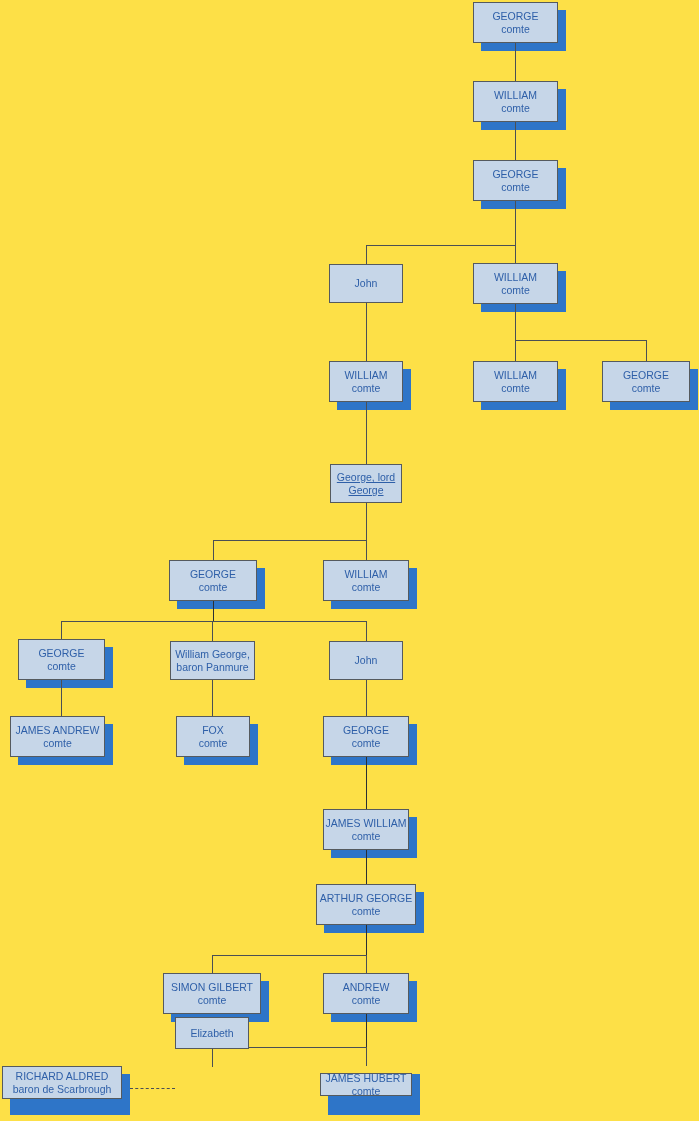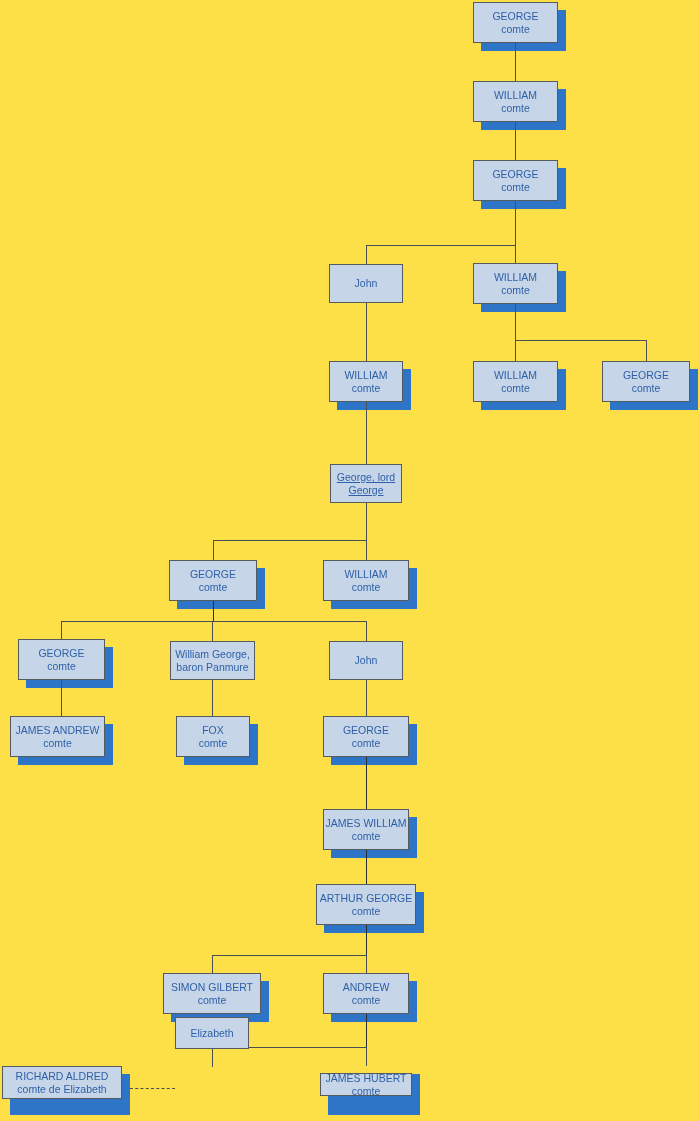--- a/index.html
+++ b/index.html
@@ -209,21 +209,21 @@
         <span class="ti">comte</span>
       </div>
       <div class="shadow" style="left: 331px; top: 981px; width: 86px; height: 41px;"></div>
       <div class="node" style="left: 323px; top: 973px; width: 86px; height: 41px;">
         <span class="nm">ANDREW</span>
         <span class="ti">comte</span>
       </div>
       <div class="shadow" style="left: 10px; top: 1074px; width: 120px; height: 41px;"></div>
       <div class="node wrap" style="left: 2px; top: 1066px; width: 120px; height: 33px;">
         <span class="nm">RICHARD ALDRED</span>
-        <span class="ti">comte de Elizabeth</span>
+        <span class="ti">baron de Scarbrough</span>
       </div>
       <div class="node" style="left: 175px; top: 1017px; width: 74px; height: 32px;">
         <span class="nm">Elizabeth</span>
       </div>
       <div class="shadow" style="left: 328px; top: 1074px; width: 92px; height: 41px;"></div>
       <div class="node" style="left: 320px; top: 1030px; width: 92px; height: 23px; margin-top: 43px;">
         <span class="nm">JAMES HUBERT</span>
         <span class="ti">comte</span>
       </div>
     </div>

